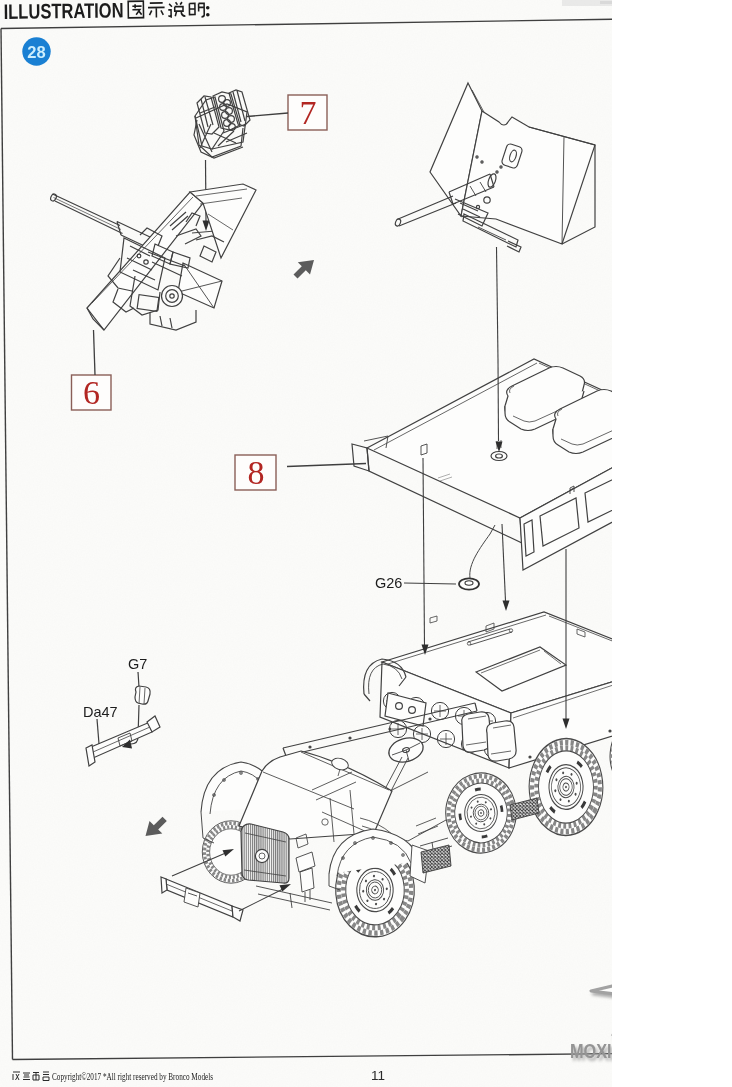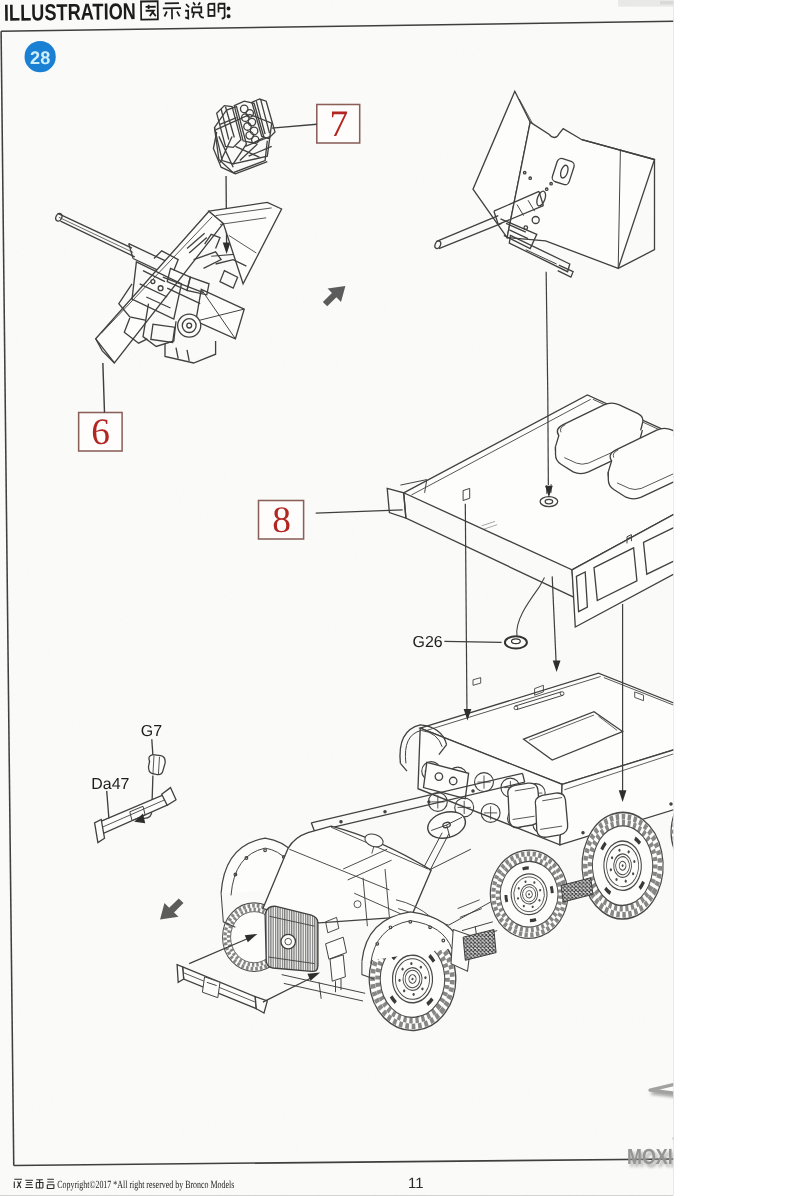--- a/index.html
+++ b/index.html
@@ -1,16 +1,16 @@
 <!DOCTYPE html>
 <html><head>
 <meta charset="utf-8">
 <style>
   html,body{margin:0;padding:0;background:#ffffff;}
-  #page{position:relative;width:612px;height:1087px;overflow:hidden;background:#737373;
+  #page{position:relative;width:612px;height:1087px;overflow:hidden;background:#86efac;
         font-family:"Liberation Sans", sans-serif;}
   svg{display:block}
 </style>
 </head>
 <body>
 <div id="page">
 <svg width="732" height="1087" viewBox="0 0 732 1087">
 <defs>
   <pattern id="vlines" width="2.1" height="6" patternUnits="userSpaceOnUse">
     <rect width="2.1" height="6" fill="#f6f6f5"></rect>

